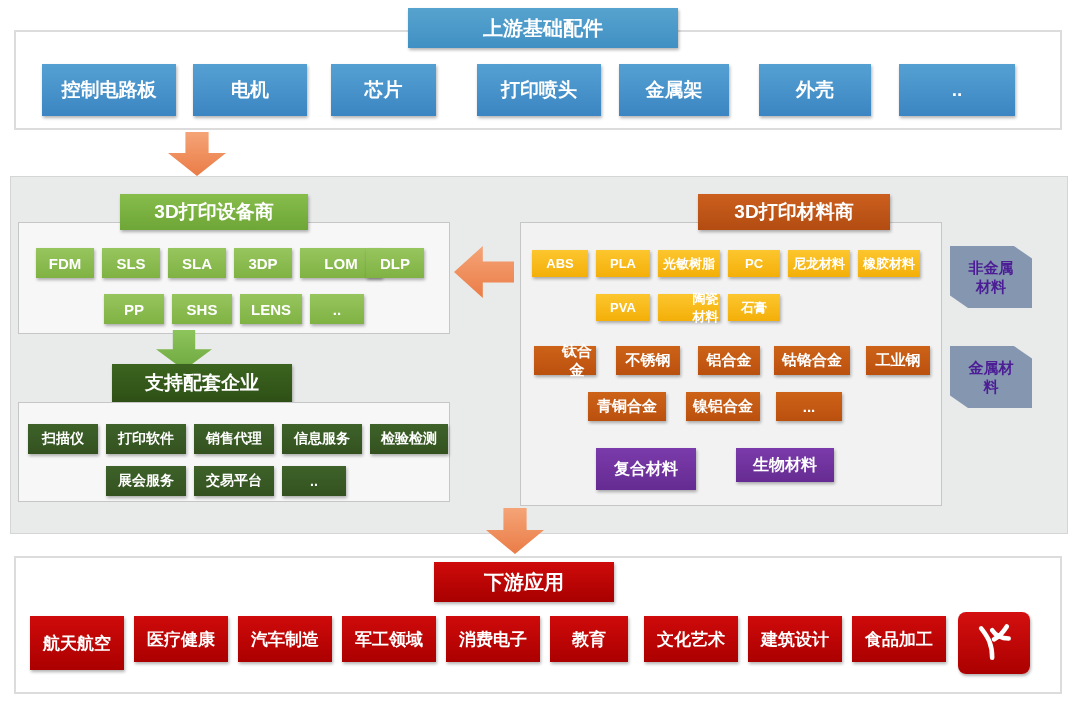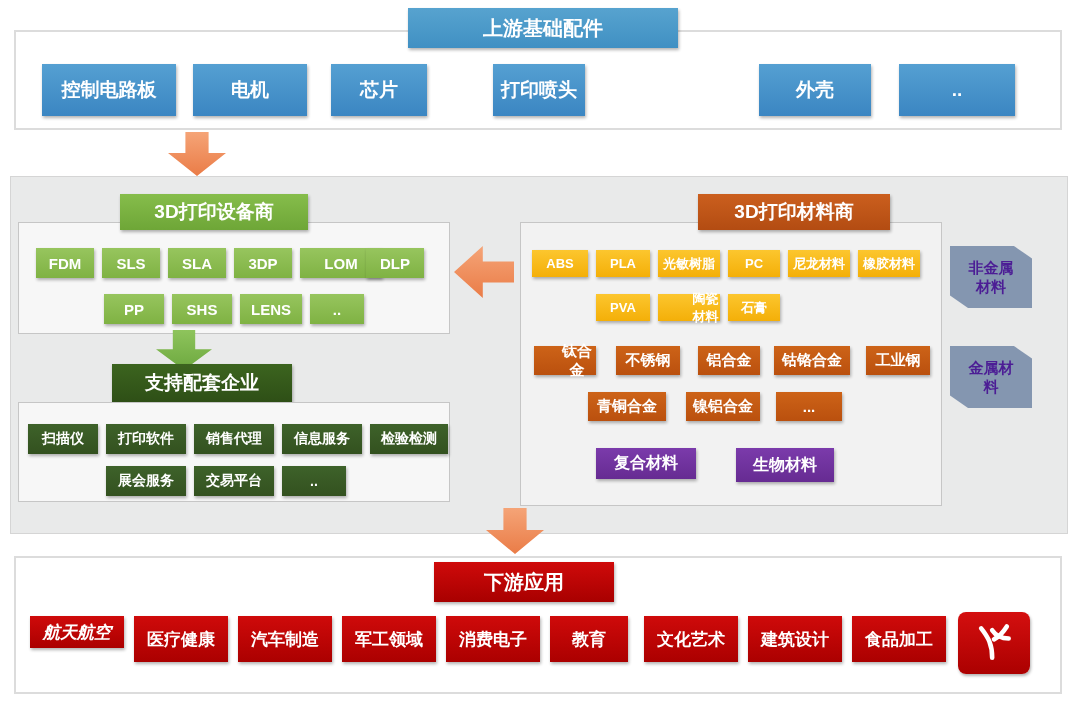--- a/index.html
+++ b/index.html
@@ -50,22 +50,23 @@
 <body>
 
 <div id="canvas">
 
   <div class="section" style="left:14px; top:30px; width:1048px; height:100px;"></div>
 
   <div class="bx hdr-blue" style="left:408px; top:8px; width:270px; height:40px;">上游基础配件</div>
 
   <div class="bx blue" style="left:42px;  top:64px; width:134px; height:52px;">控制电路板</div>
   <div class="bx blue" style="left:193px; top:64px; width:114px; height:52px;">电机</div>
-  <div class="bx blue" style="left:331px; top:64px; width:96px; height:52px;text-align:center;">芯片</div>
-  <div class="bx blue" style="left:477px; top:64px; width:92px; height:52px;margin-left:16px;">打印喷头</div>
+  <div class="bx blue" style="left:331px; top:64px; width:105px; height:52px;text-align:center;">芯片</div>
+  <div class="bx blue" style="left:477px; top:64px; width:124px; height:52px;">打印喷头</div>
+  <div class="bx blue" style="left:619px; top:64px; width:110px; height:52px;">金属架</div>
   <div class="bx blue" style="left:759px; top:64px; width:112px; height:52px;">外壳</div>
   <div class="bx blue" style="left:899px; top:64px; width:116px; height:52px;">..</div>
 
   <div class="arrd" style="left:168px; top:132px; width:58px; height:44px;"></div>
 
   <div class="panel-gray" style="left:10px; top:176px; width:1058px; height:358px;"></div>
 
   <div class="subpanel" style="left:18px; top:222px; width:432px; height:112px;"></div>
   <div class="bx hdr-green" style="left:120px; top:194px; width:188px; height:36px;">3D打印设备商</div>
 
@@ -111,33 +112,33 @@
 
   <div class="bx orange" style="left:534px; top:346px; width:62px; height:29px;padding-left:24px;">钛合金</div>
   <div class="bx orange" style="left:616px; top:346px; width:64px; height:29px;">不锈钢</div>
   <div class="bx orange" style="left:698px; top:346px; width:62px; height:29px;">铝合金</div>
   <div class="bx orange" style="left:774px; top:346px; width:76px; height:29px;">钴铬合金</div>
   <div class="bx orange" style="left:866px; top:346px; width:64px; height:29px;">工业钢</div>
   <div class="bx orange" style="left:588px; top:392px; width:78px; height:29px;">青铜合金</div>
   <div class="bx orange" style="left:686px; top:392px; width:74px; height:29px;">镍铝合金</div>
   <div class="bx orange" style="left:776px; top:392px; width:66px; height:29px;">...</div>
 
-  <div class="bx purple" style="left:596px; top:448px; width:100px; height:31px;">复合材料</div>
+  <div class="bx purple" style="left:596px; top:448px; width:100px; height:42px;">复合材料</div>
   <div class="bx purple" style="left:736px; top:448px; width:98px;  height:34px;">生物材料</div>
 
   <div class="pent" style="left:950px; top:246px; width:82px; height:62px;">非金属材料</div>
   <div class="pent" style="left:950px; top:346px; width:82px; height:62px;">金属材料</div>
 
   <div class="arrd" style="left:486px; top:508px; width:58px; height:46px;"></div>
 
   <div class="section" style="left:14px; top:556px; width:1048px; height:138px;"></div>
 
   <div class="bx hdr-red" style="left:434px; top:562px; width:180px; height:40px;">下游应用</div>
 
-  <div class="bx red" style="left:30px;  top:616px; width:94px; height:32px;font-style:italic;">航天航空</div>
+  <div class="bx red" style="left:30px;  top:616px; width:94px; height:54px;">航天航空</div>
   <div class="bx red" style="left:134px; top:616px; width:94px; height:46px;">医疗健康</div>
   <div class="bx red" style="left:238px; top:616px; width:94px; height:46px;">汽车制造</div>
   <div class="bx red" style="left:342px; top:616px; width:94px; height:46px;">军工领域</div>
   <div class="bx red" style="left:446px; top:616px; width:94px; height:46px;">消费电子</div>
   <div class="bx red" style="left:550px; top:616px; width:78px; height:46px;">教育</div>
   <div class="bx red" style="left:644px; top:616px; width:94px; height:46px;">文化艺术</div>
   <div class="bx red" style="left:748px; top:616px; width:94px; height:46px;">建筑设计</div>
   <div class="bx red" style="left:852px; top:616px; width:94px; height:46px;">食品加工</div>
 
   <div class="logo" style="left:958px; top:612px; width:72px; height:62px;">

